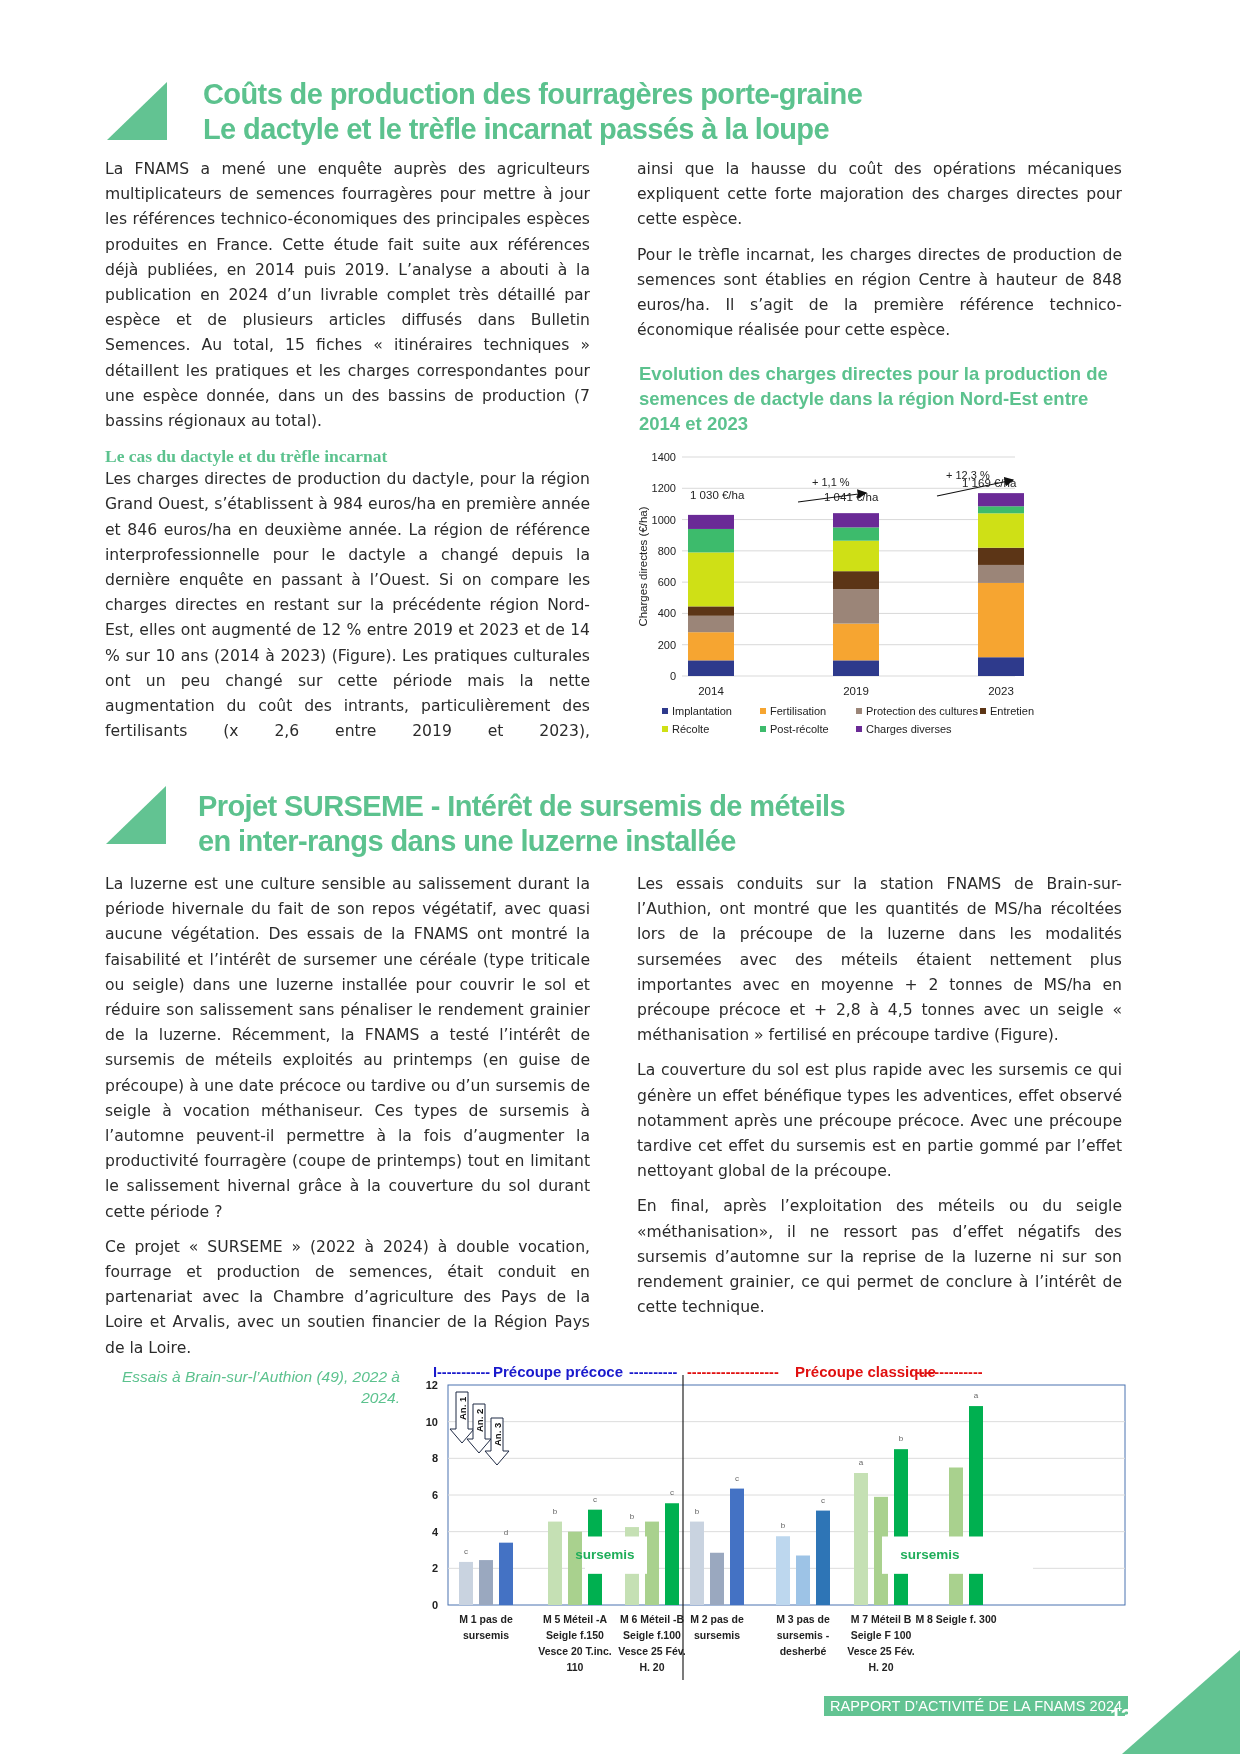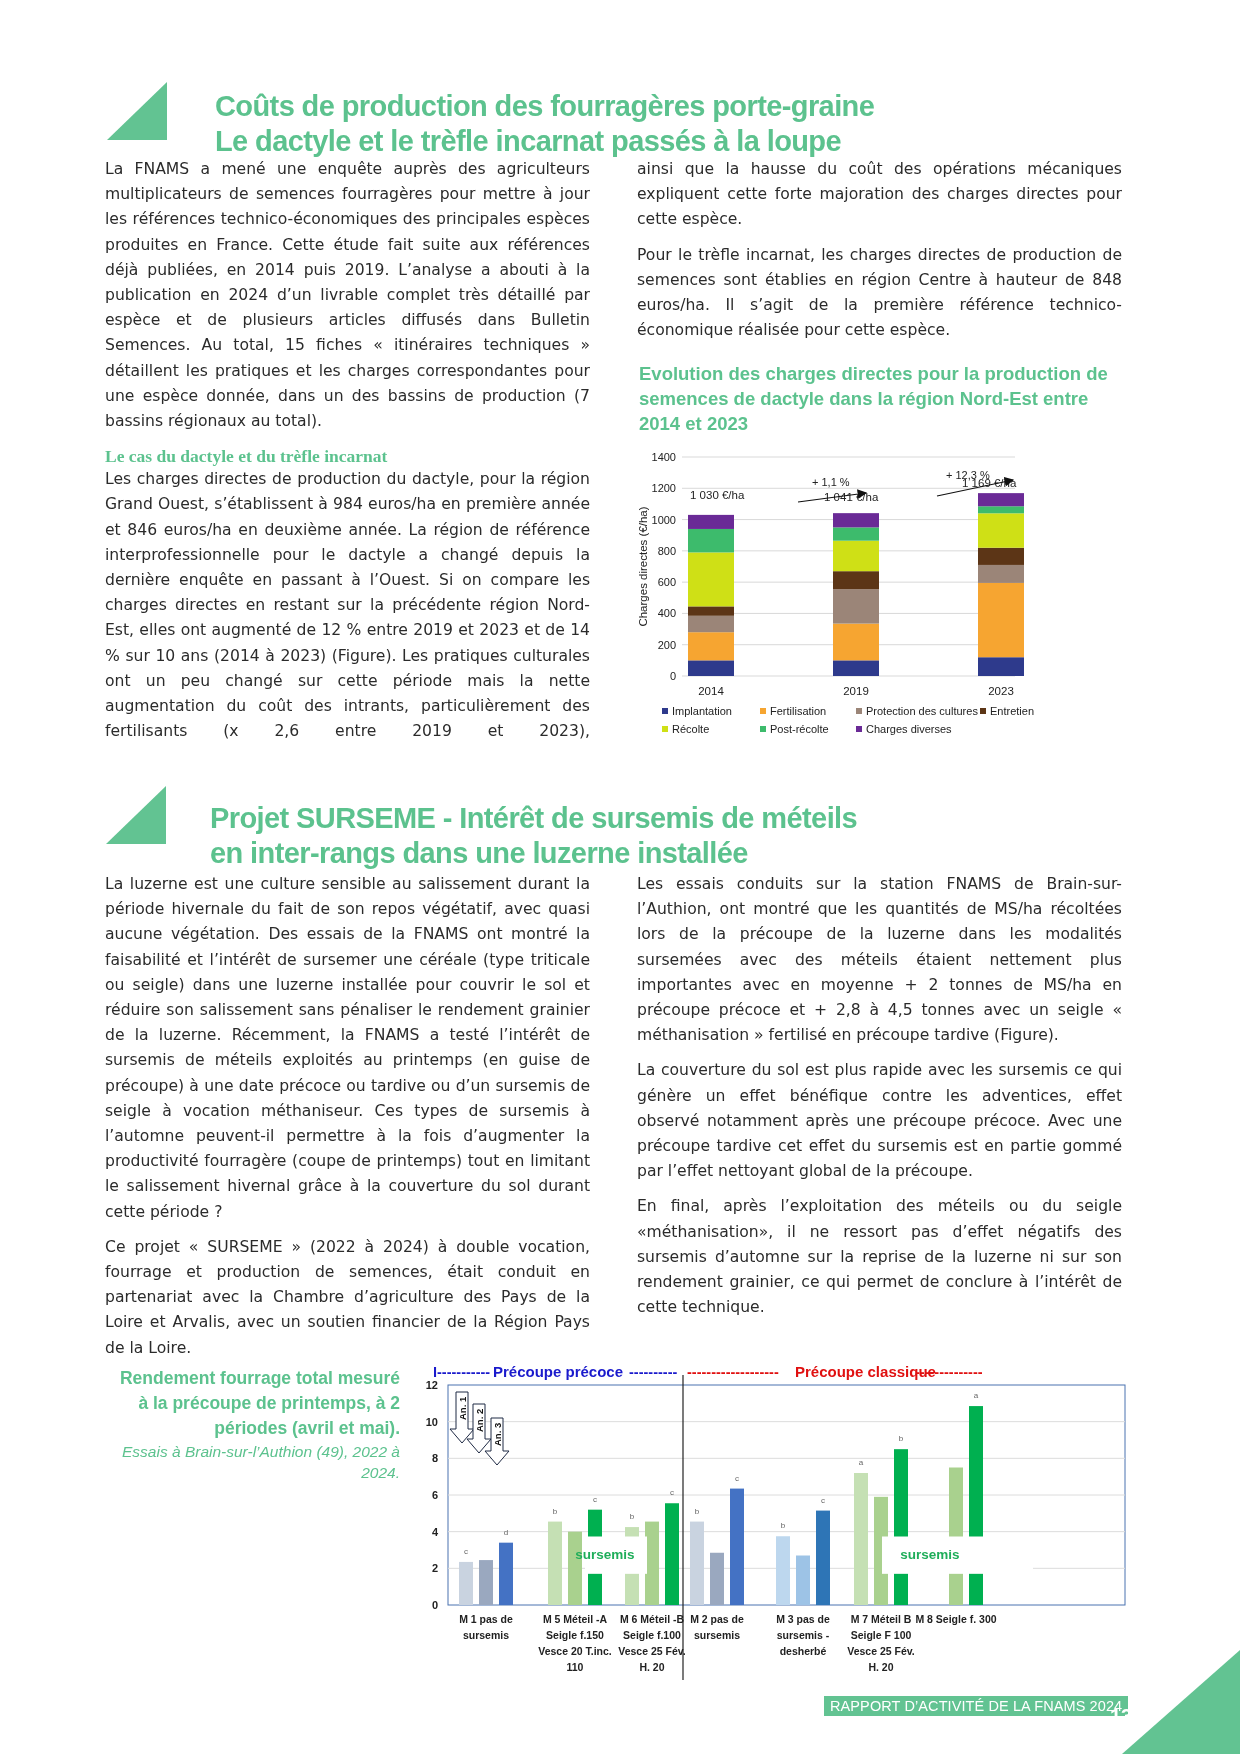--- a/index.html
+++ b/index.html
@@ -1,18 +1,18 @@
 <!DOCTYPE html>
 <html><head>
 <meta charset="utf-8">
 <style>
   html, body { margin: 0; padding: 0; background: #ffffff; }
   body { width: 1240px; height: 1754px; position: relative; overflow: hidden; font-family: "DejaVu Sans", sans-serif; color: #2a2a2a; }
   .tri-head { position: absolute; width: 0; height: 0; border-left: 60px solid transparent; border-bottom: 58px solid #62c392; }
-  .h1 { position: absolute; font-family: "Liberation Sans", sans-serif; font-weight: bold; color: #5cc28e; font-size: 29px; line-height: 35px; letter-spacing: -0.6px; margin: 17px; }
+  .h1 { position: absolute; font-family: "Liberation Sans", sans-serif; font-weight: bold; color: #5cc28e; font-size: 29px; line-height: 35px; letter-spacing: -0.6px; margin: 5px; }
   .col { position: absolute; font-family: "DejaVu Sans", sans-serif; font-size: 15.6px; line-height: 25.2px; color: #2b2b2b; text-align: justify; }
   .col p { margin: 0 0 10px 0; }
   .subh { font-family: Liberation Serif, serif; font-weight: bold; color: #5cc28e; font-size: 17.5px; line-height: 24px; margin: 4px 0 -1px 0; }
   .fig-title { position: absolute; font-family: "Liberation Sans", sans-serif; font-weight: bold; color: #5cc28e; font-size: 18.5px; line-height: 25px; }
   svg text { font-family: "Liberation Sans", sans-serif; }
   .caption { position: absolute; text-align: right; font-family: "Liberation Sans", sans-serif; }
   .caption .cap-title { font-weight: bold; color: #5cc28e; font-size: 17.5px; line-height: 25px; }
   .caption .cap-sub { font-style: italic; color: #5cc28e; font-size: 15.5px; line-height: 21px; }
   .footer-label { position: absolute; left: 824px; top: 1696px; background: #62c392; color: #ffffff; font-family: "Liberation Sans", sans-serif; font-size: 14.5px; padding: 2px 6px; letter-spacing: 0.1px; }
   .corner { position: absolute; right: 0; bottom: 0; width: 0; height: 0; border-left: 118px solid transparent; border-bottom: 104px solid #62c392; }
@@ -116,26 +116,25 @@
   <span>en inter-rangs dans une luzerne installée</span>
 </h1>
 
 <div class="col" style="left:105px; top:872px; width:485px;">
   <p>La luzerne est une culture sensible au salissement durant la période hivernale du fait de son repos végétatif, avec quasi aucune végétation. Des essais de la FNAMS ont montré la faisabilité et l’intérêt de sursemer une céréale (type triticale ou seigle) dans une luzerne installée pour couvrir le sol et réduire son salissement sans pénaliser le rendement grainier de la luzerne. Récemment, la FNAMS a testé l’intérêt de sursemis de méteils exploités au printemps (en guise de précoupe) à une date précoce ou tardive ou d’un sursemis de seigle à vocation méthaniseur. Ces types de sursemis à l’automne peuvent-il permettre à la fois d’augmenter la productivité fourragère (coupe de printemps) tout en limitant le salissement hivernal grâce à la couverture du sol durant cette période ?</p>
   <p>Ce projet « SURSEME » (2022 à 2024) à double vocation, fourrage et production de semences, était conduit en partenariat avec la Chambre d’agriculture des Pays de la Loire et Arvalis, avec un soutien financier de la Région Pays de la Loire.</p>
 </div>
 
 <div class="col" style="left:637px; top:872px; width:485px;">
   <p>Les essais conduits sur la station FNAMS de Brain-sur-l’Authion, ont montré que les quantités de MS/ha récoltées lors de la précoupe de la luzerne dans les modalités sursemées avec des méteils étaient nettement plus importantes avec en moyenne + 2 tonnes de MS/ha en précoupe précoce et + 2,8 à 4,5 tonnes avec un seigle « méthanisation » fertilisé en précoupe tardive (Figure).</p>
-  <p>La couverture du sol est plus rapide avec les sursemis ce qui génère un effet bénéfique contre les adventices, effet observé notamment après une précoupe précoce. Avec une précoupe tardive cet effet du sursemis est en partie gommé par l’effet nettoyant global de la précoupe.</p>
+  <p>La couverture du sol est plus rapide avec les sursemis ce qui génère un effet bénéfique types les adventices, effet observé notamment après une précoupe précoce. Avec une précoupe tardive cet effet du sursemis est en partie gommé par l’effet nettoyant global de la précoupe.</p>
   <p>En final, après l’exploitation des méteils ou du seigle «méthanisation», il ne ressort pas d’effet négatifs des sursemis d’automne sur la reprise de la luzerne ni sur son rendement grainier, ce qui permet de conclure à l’intérêt de cette technique.</p>
 </div>
 
 <div class="caption" style="left:110px; top:1366px; width:290px;">
-  <div class="cap-title">Rendement fourrage total mesuré à la précoupe de printemps, à 2 périodes (avril et mai).</div>
   <div class="cap-sub">Essais à Brain-sur-l’Authion (49), 2022 à 2024.</div>
 </div>
 
 <svg id="chart2" style="position:absolute; left:425px; top:1355px;" width="715" height="330">
     <rect x="23" y="30" width="677" height="220" fill="none" stroke="#4a72b0" stroke-width="1"></rect>
     <text x="13" y="254" text-anchor="end" font-size="11" font-weight="bold" fill="#222">0</text>
     <line x1="23" x2="700" y1="213.33333333333334" y2="213.33333333333334" stroke="#dcdcdc" stroke-width="1"></line>
     <text x="13" y="217.33333333333334" text-anchor="end" font-size="11" font-weight="bold" fill="#222">2</text>
     <line x1="23" x2="700" y1="176.66666666666669" y2="176.66666666666669" stroke="#dcdcdc" stroke-width="1"></line>
     <text x="13" y="180.66666666666669" text-anchor="end" font-size="11" font-weight="bold" fill="#222">4</text>

